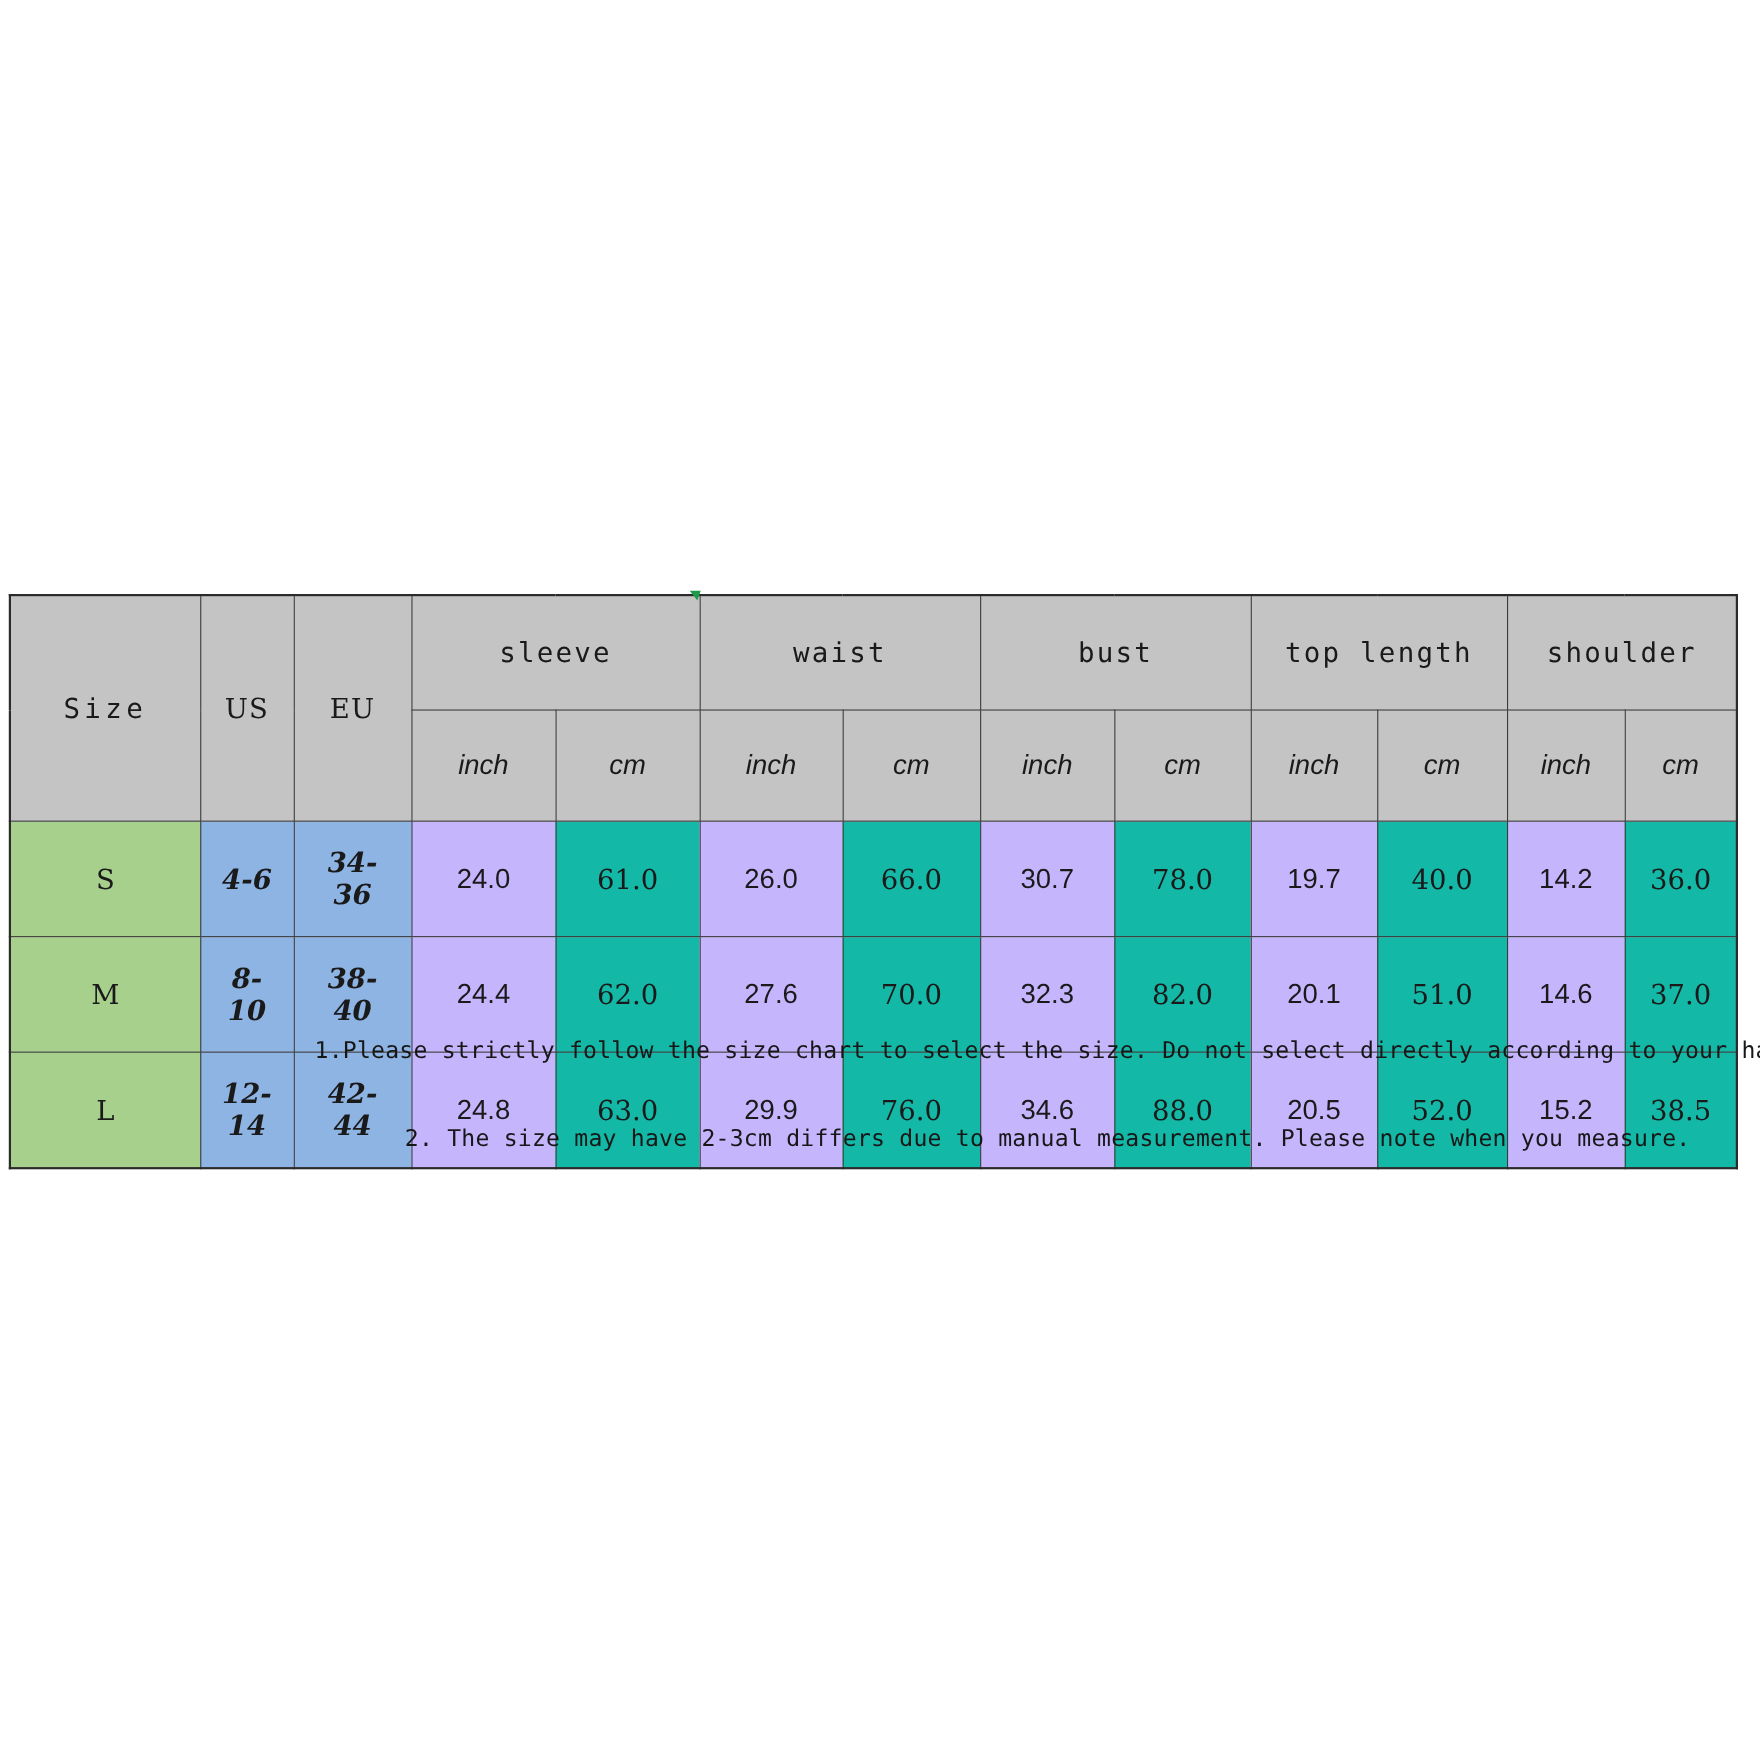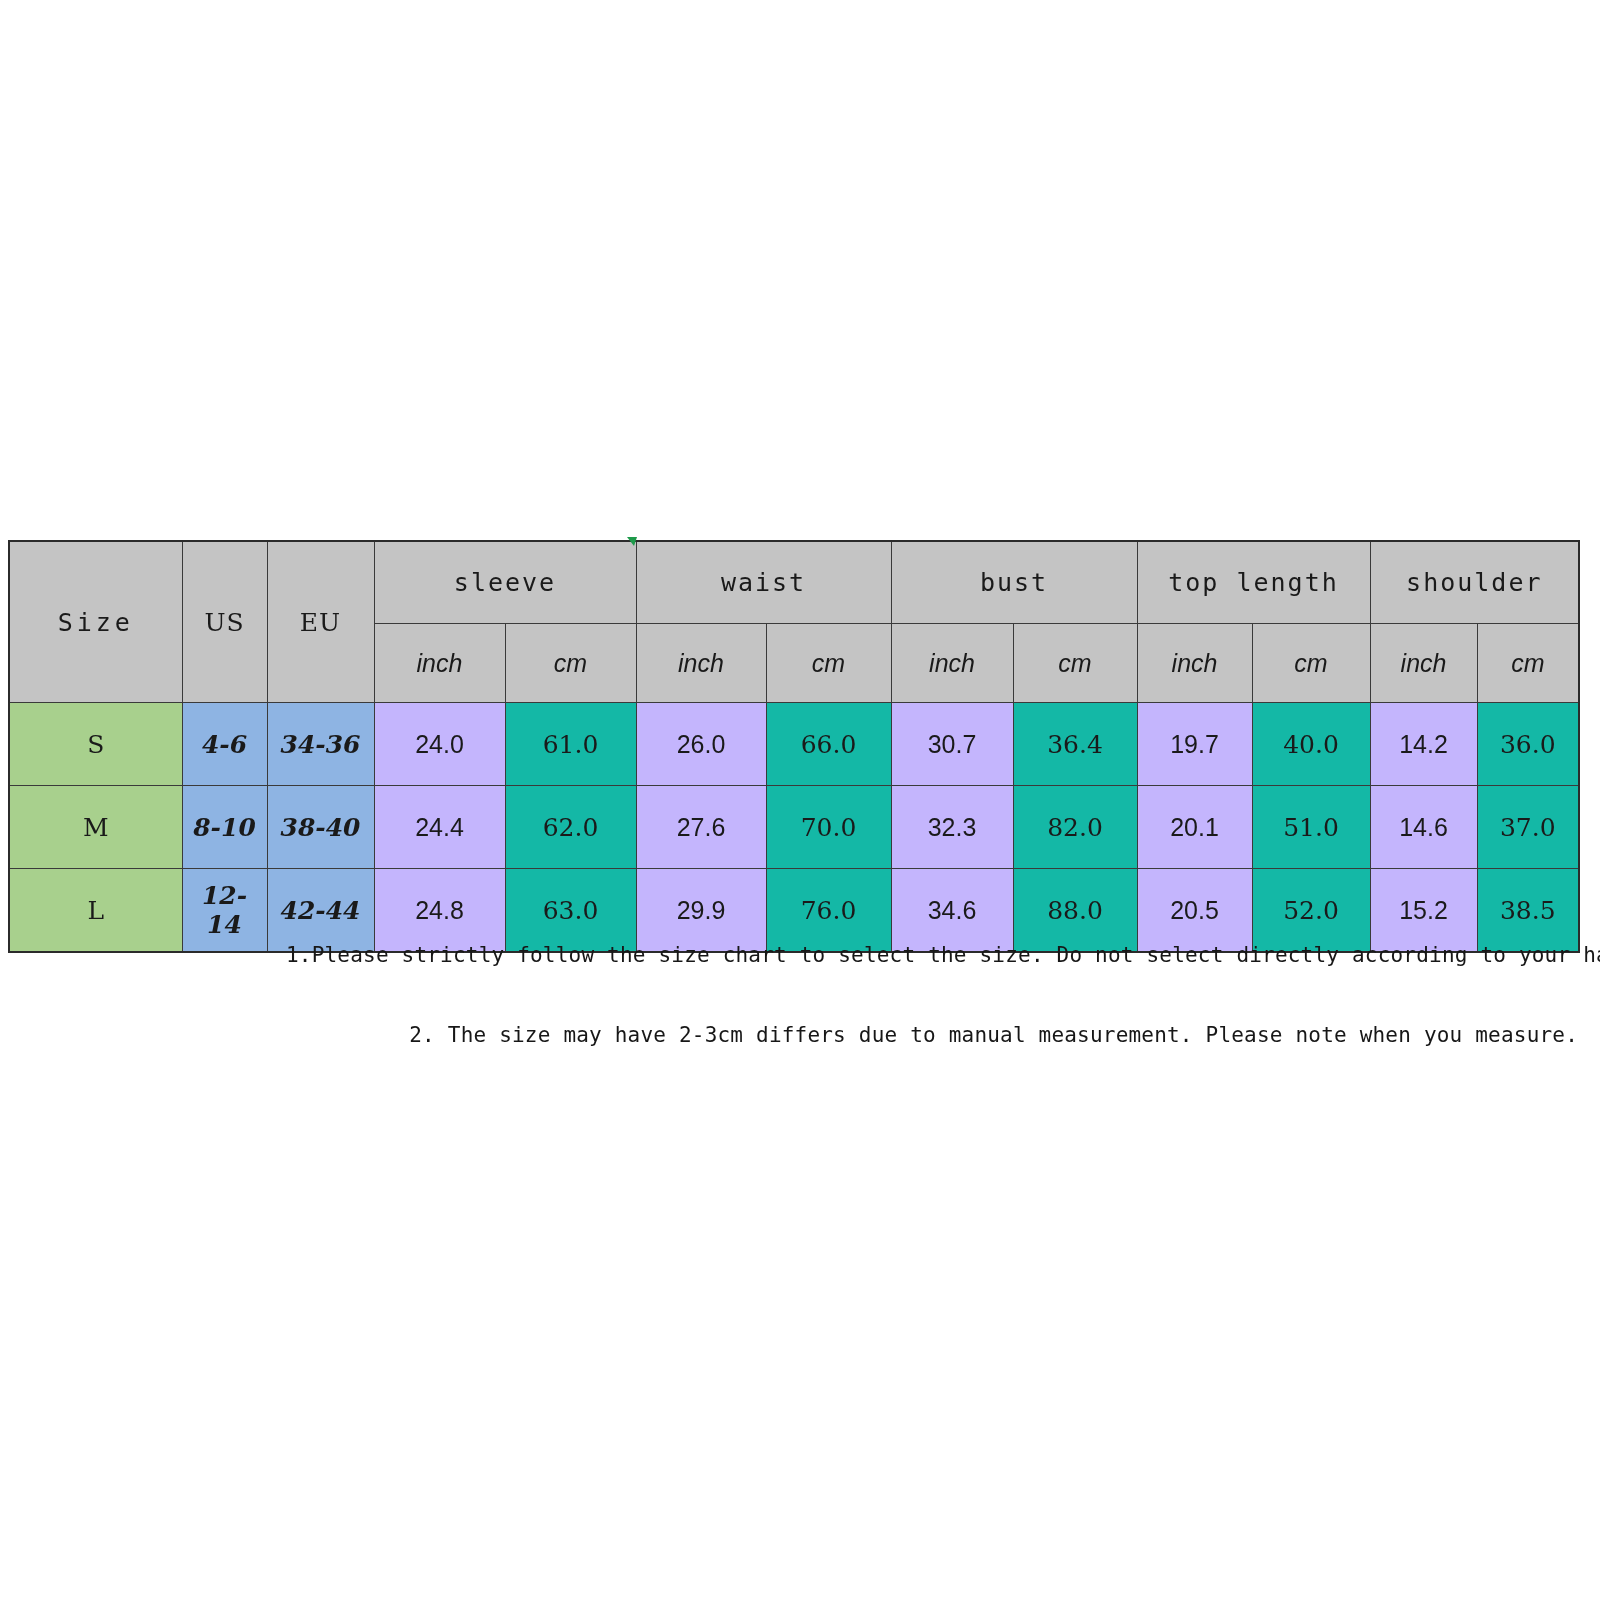--- a/index.html
+++ b/index.html
@@ -25,21 +25,21 @@
   table.size-table {
     border-collapse: collapse;
     table-layout: fixed;
     width: 1570px;
     border: 2px solid #2b2b2b;
   }
   table.size-table td {
     border: 1px solid #3a3a3a;
     text-align: center;
     vertical-align: middle;
-    padding: 4px;
+    padding: 15px;
     font-size: 25px;
     color: #1a1a1a;
   }
 
   
   .hdr {
     background: #c4c4c4;
   }
   .hdr-main {
     height: 73px;
@@ -104,21 +104,21 @@
     width: 1570px;
   }
   .note-line {
     font-family: "DejaVu Sans Mono", monospace;
     font-size: 21px;
     color: #171717;
     letter-spacing: 0.2px;
     white-space: nowrap;
   }
   .note-1 { margin-left: 278px; margin-top: 18px; }
-  .note-2 { margin-left: 360px; margin-top: 56px; text-align: right; }
+  .note-2 { margin-left: 360px; margin-top: 56px; }
 
   .green-mark {
     position: absolute;
     left: 627px;
     top: 537px;
     width: 0;
     height: 0;
     border-left: 7px solid transparent;
     border-right: 3px solid transparent;
     border-top: 9px solid #1e9a4a;
@@ -170,21 +170,21 @@
 
       <tr class="data-row">
         <td class="c-size">S</td>
         <td class="c-useu">4-6</td>
         <td class="c-useu">34-36</td>
         <td class="c-inch">24.0</td>
         <td class="c-cm">61.0</td>
         <td class="c-inch">26.0</td>
         <td class="c-cm">66.0</td>
         <td class="c-inch">30.7</td>
-        <td class="c-cm">36.4</td>
+        <td class="c-cm">78.0</td>
         <td class="c-inch">19.7</td>
         <td class="c-cm">40.0</td>
         <td class="c-inch">14.2</td>
         <td class="c-cm">36.0</td>
       </tr>
 
       <tr class="data-row">
         <td class="c-size">M</td>
         <td class="c-useu">8-10</td>
         <td class="c-useu">38-40</td>

